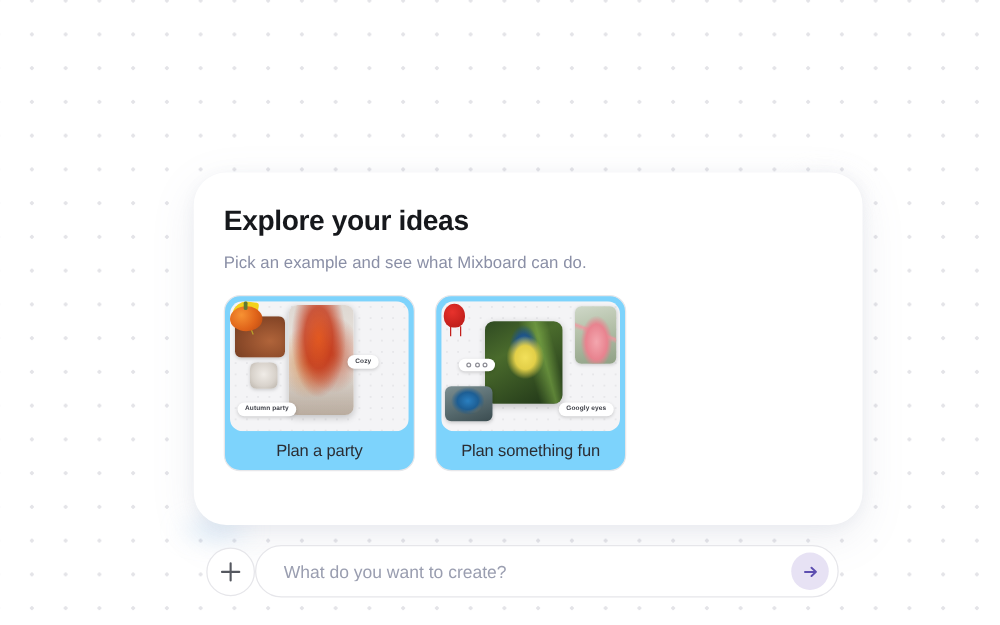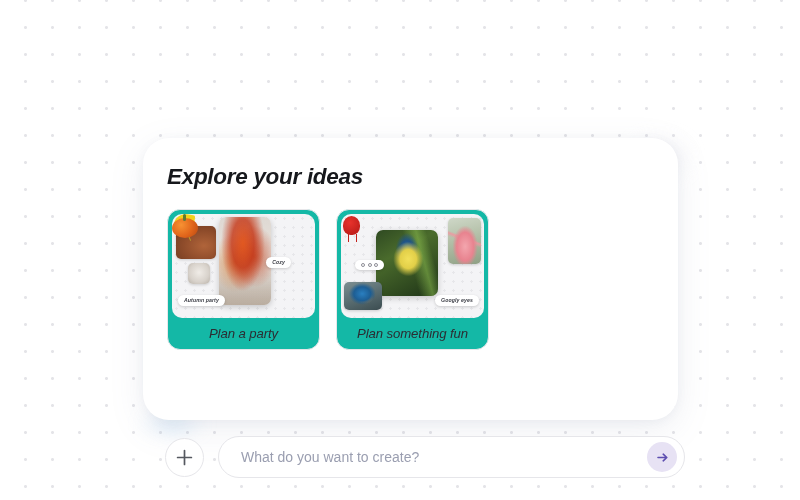--- a/index.html
+++ b/index.html
@@ -36,31 +36,30 @@
     background:
       radial-gradient(closest-side at 8% 96%, rgba(164,206,240,0.62), rgba(164,206,240,0) 72%),
       radial-gradient(closest-side at 30% 100%, rgba(186,200,245,0.40), rgba(186,200,245,0) 70%),
       radial-gradient(closest-side at 92% 10%, rgba(224,224,232,0.55), rgba(224,224,232,0) 72%);
     filter: blur(9px);
   }
 
   
   #explore-panel {
     position: absolute;
-    left: 143px;
+    left: 155px;
     top: 138px;
     width: 535px;
     height: 282px;
     background: #ffffff;
     border-radius: 26px;
     box-shadow:
       0 10px 34px rgba(120,130,160,0.13),
       0 2px 10px rgba(120,130,160,0.07);
     padding: 27px 24px 0 24px;
-    font-style: italic;
   }
 
   #panel-title {
     font-size: 22.5px;
     font-weight: bold;
     color: #16181c;
     letter-spacing: -0.3px;
     line-height: 1.1;
   }
 
@@ -74,21 +73,21 @@
   
   #example-cards {
     display: flex;
     gap: 16px;
     margin-top: 19px;
   }
 
   .example-card {
     width: 153px;
     height: 141px;
-    background: #14b8a6;
+    background: #7dd3fc;
     border: 1px solid #e7e7ea;
     border-radius: 13px;
     overflow: hidden;
     display: flex;
     flex-direction: column;
     cursor: pointer;
   }
 
   .card-collage {
     position: relative;
@@ -327,21 +326,20 @@
       linear-gradient(200deg, transparent 42%, rgba(240,150,160,0.85) 46%, transparent 52%);
   }
 
   
   #composer {
     position: absolute;
     left: 165px;
     top: 436px;
     display: flex;
     align-items: center;
-    gap: 14px;
   }
 
   #add-button {
     width: 39px;
     height: 39px;
     border-radius: 50%;
     background: #ffffff;
     border: 1px solid #e6e6ea;
     display: flex;
     align-items: center;
@@ -388,20 +386,21 @@
 </style>
 </head>
 <body>
 
 <div id="dot-grid"></div>
 <div id="panel-glow"></div>
 
 <div id="explore-panel">
 
   <div id="panel-title">Explore your ideas</div>
+  <div id="panel-subtitle">Pick an example and see what Mixboard can do.</div>
 
   <div id="example-cards">
 
     <div class="example-card">
       <div class="card-collage">
         <div class="thumb t-armchair"></div>
         <div class="thumb t-mug"></div>
         <div class="thumb hero t-hero-autumn"></div>
         <div class="t-leaf"></div>
         <div class="t-pumpkin"></div>

